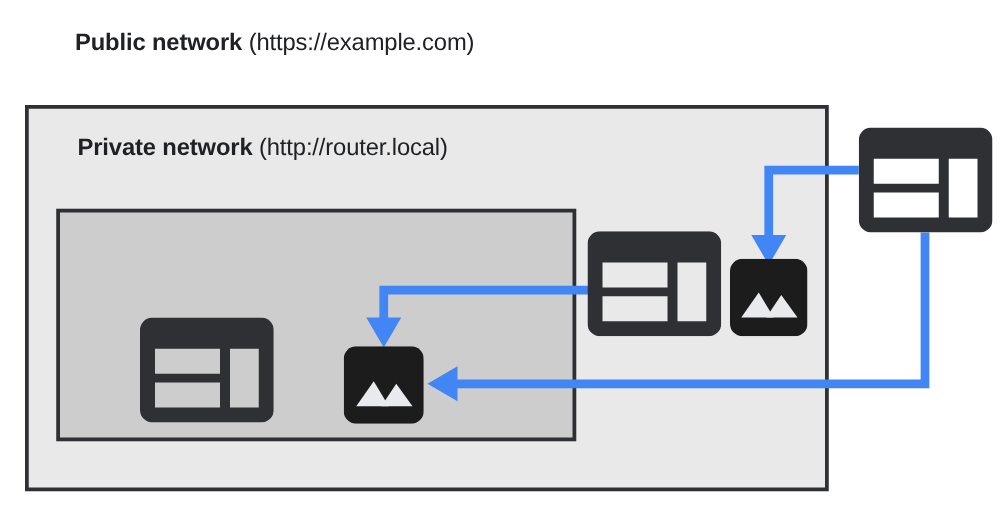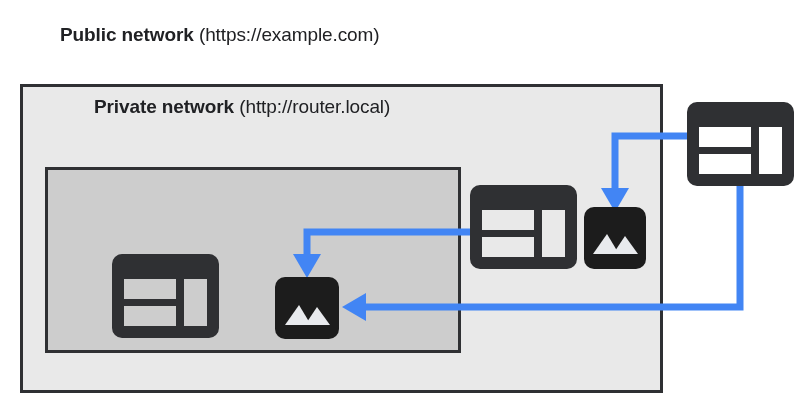--- a/index.html
+++ b/index.html
@@ -30,21 +30,21 @@
     font-size: 19px;
     line-height: 22px;
     white-space: nowrap;
     color: #202124;
     letter-spacing: -0.1px;
   }
   .net-title .strong { font-weight: bold; }
   .net-title .weak   { font-weight: normal; }
 
   #public-title  { left: 60px; top: 24px; }
-  #private-title { left: 62px; top: 96px; margin-left: 32px; }
+  #private-title { left: 62px; top: 108px; }
   #local-title   { left: 64px; top: 191px; }
 
   
   .box {
     position: absolute;
     box-sizing: border-box;
     border: 3px solid #2f3033;
   }
   #private-network-box {
     left: 20px;  top: 84px;

